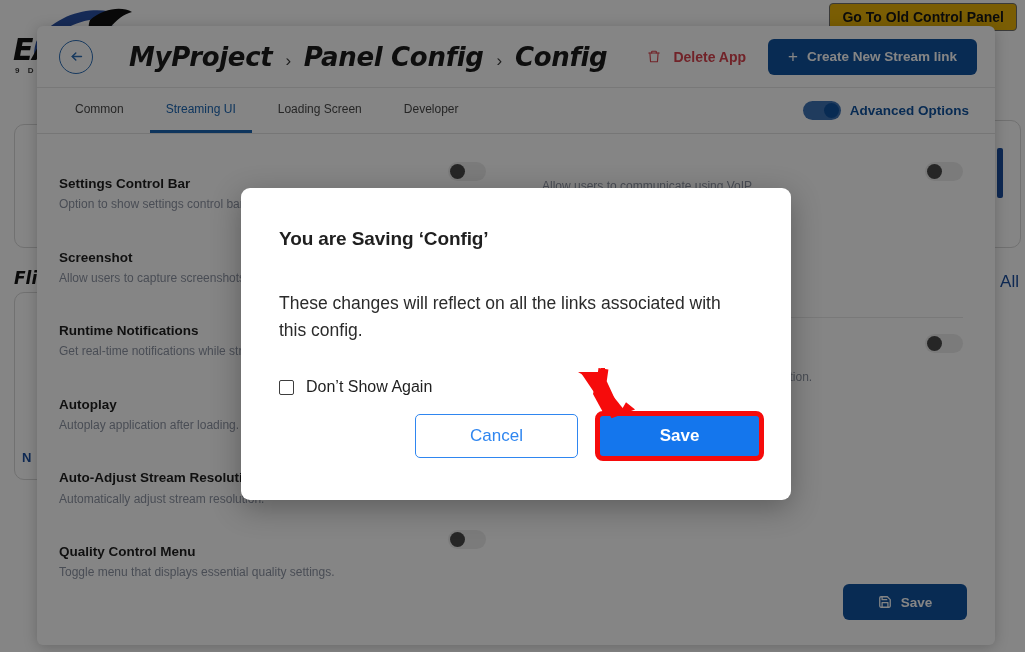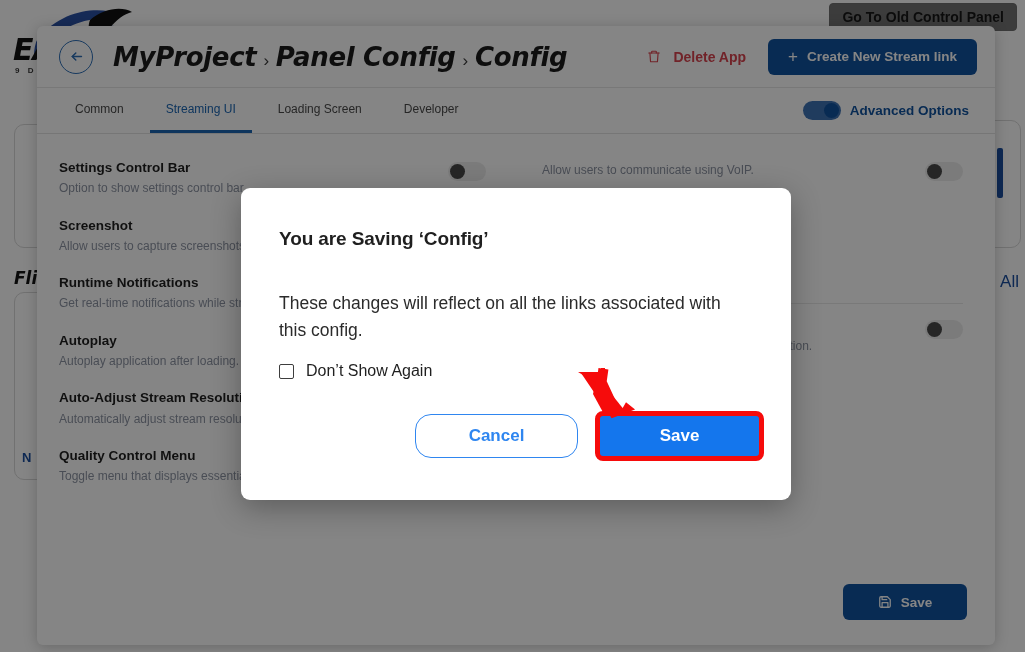--- a/index.html
+++ b/index.html
@@ -32,21 +32,21 @@
     position: absolute; left: 15px; top: 66px;
     font-size: 8px; letter-spacing: 3px; color: #3a3a3a; font-weight: 700;
   }
 
   
   .old-cp-btn {
     position: absolute; right: 8px; top: 3px;
     height: 28px; padding: 0 12px;
     display: flex; align-items: center; justify-content: center;
     border: 1px solid #6f6f6f; border-radius: 4px;
-    background: #737373;
+    background: #eab308;
     font-size: 14px; font-weight: 700; color: #171717;
     white-space: nowrap;
   }
 
   
   .rail-card {
     position: absolute; left: 14px;
     width: 130px;
     border: 1px solid #d8d8d8; border-radius: 10px;
     background: #ffffff;
@@ -95,22 +95,22 @@
     border-bottom: 1px solid #e6e6e6;
   }
   .back-btn {
     width: 34px; height: 34px; border-radius: 50%;
     border: 1.6px solid #2e6fb7;
     display: flex; align-items: center; justify-content: center;
     flex: none;
     color: #2e6fb7;
   }
   .breadcrumb {
-    margin-left: 20px;
-    display: flex; align-items: baseline; gap: 7px;
+    margin-left: 36px;
+    display: flex; align-items: baseline; gap: 13px;
     font-family: "DejaVu Sans", sans-serif;
     font-style: italic; font-weight: 800;
     font-size: 26px; color: #1c1c1c;
     letter-spacing: -0.3px;
   }
   .bc-sep {
     font-family: "Liberation Sans", sans-serif;
     font-style: normal; font-weight: 400; font-size: 17px; color: #3b3b3b;
   }
   .header-right {
@@ -163,21 +163,21 @@
     padding: 16px 22px 0 22px;
     height: 470px;
   }
   .settings-col { width: 50%; padding-right: 30px; }
   .settings-col.right { padding-left: 26px; padding-right: 10px; }
 
   .setting-row {
     display: flex; align-items: flex-start; gap: 12px;
     padding: 9px 0 10px 0;
   }
-  .setting-texts { flex: 1 1 auto; min-width: 0; }
+  .setting-texts { flex: 1 1 auto; min-width: 0; margin-top: 16px; }
   .setting-title {
     font-size: 13.5px; font-weight: 700; color: #1f1f1f; line-height: 1.35;
   }
   .setting-desc {
     font-size: 12px; color: #8d94a3; line-height: 1.45; margin-top: 3px;
   }
   .sw {
     flex: none; width: 38px; height: 19px; border-radius: 10px;
     background: #ececec; position: relative; margin-top: 3px;
   }
@@ -216,36 +216,36 @@
   .modal-title {
     font-size: 19px; font-weight: 700; color: #1f1f1f;
     letter-spacing: -0.1px;
   }
   .modal-body {
     margin-top: 40px;
     font-size: 17.5px; color: #2b2b2b; line-height: 1.55;
     max-width: 452px;
   }
   .modal-check {
-    margin-top: 18px; display: flex; align-items: center; gap: 12px;
+    margin-top: 34px; display: flex; align-items: center; gap: 12px;
   }
   .cbox {
     width: 15px; height: 15px; border: 1.7px solid #3d3d3d; border-radius: 2px;
     flex: none;
   }
   .cbox-label { font-size: 16px; color: #1f1f1f; }
   .modal-actions {
     position: absolute; left: 38px; right: 30px; bottom: 42px;
     display: flex; justify-content: flex-end; align-items: center; gap: 20px;
   }
   .btn-cancel {
-    width: 163px; height: 44px; border-radius: 16px;
+    width: 163px; height: 44px; border-radius: 5px;
     border: 1.4px solid #2f86f0; background: #fff;
     color: #2f86f0; font-size: 17px;
-    display: flex; align-items: center; justify-content: center; font-weight: bold;
+    display: flex; align-items: center; justify-content: center;
   }
   .btn-save-wrap { position: relative; }
   .btn-save {
     width: 163px; height: 44px; border-radius: 5px;
     background: #1476ed; color: #fff; font-size: 17px; font-weight: 700;
     display: flex; align-items: center; justify-content: center;
     outline: 5px solid #f60b0b; outline-offset: -2px;
   }
 
   

